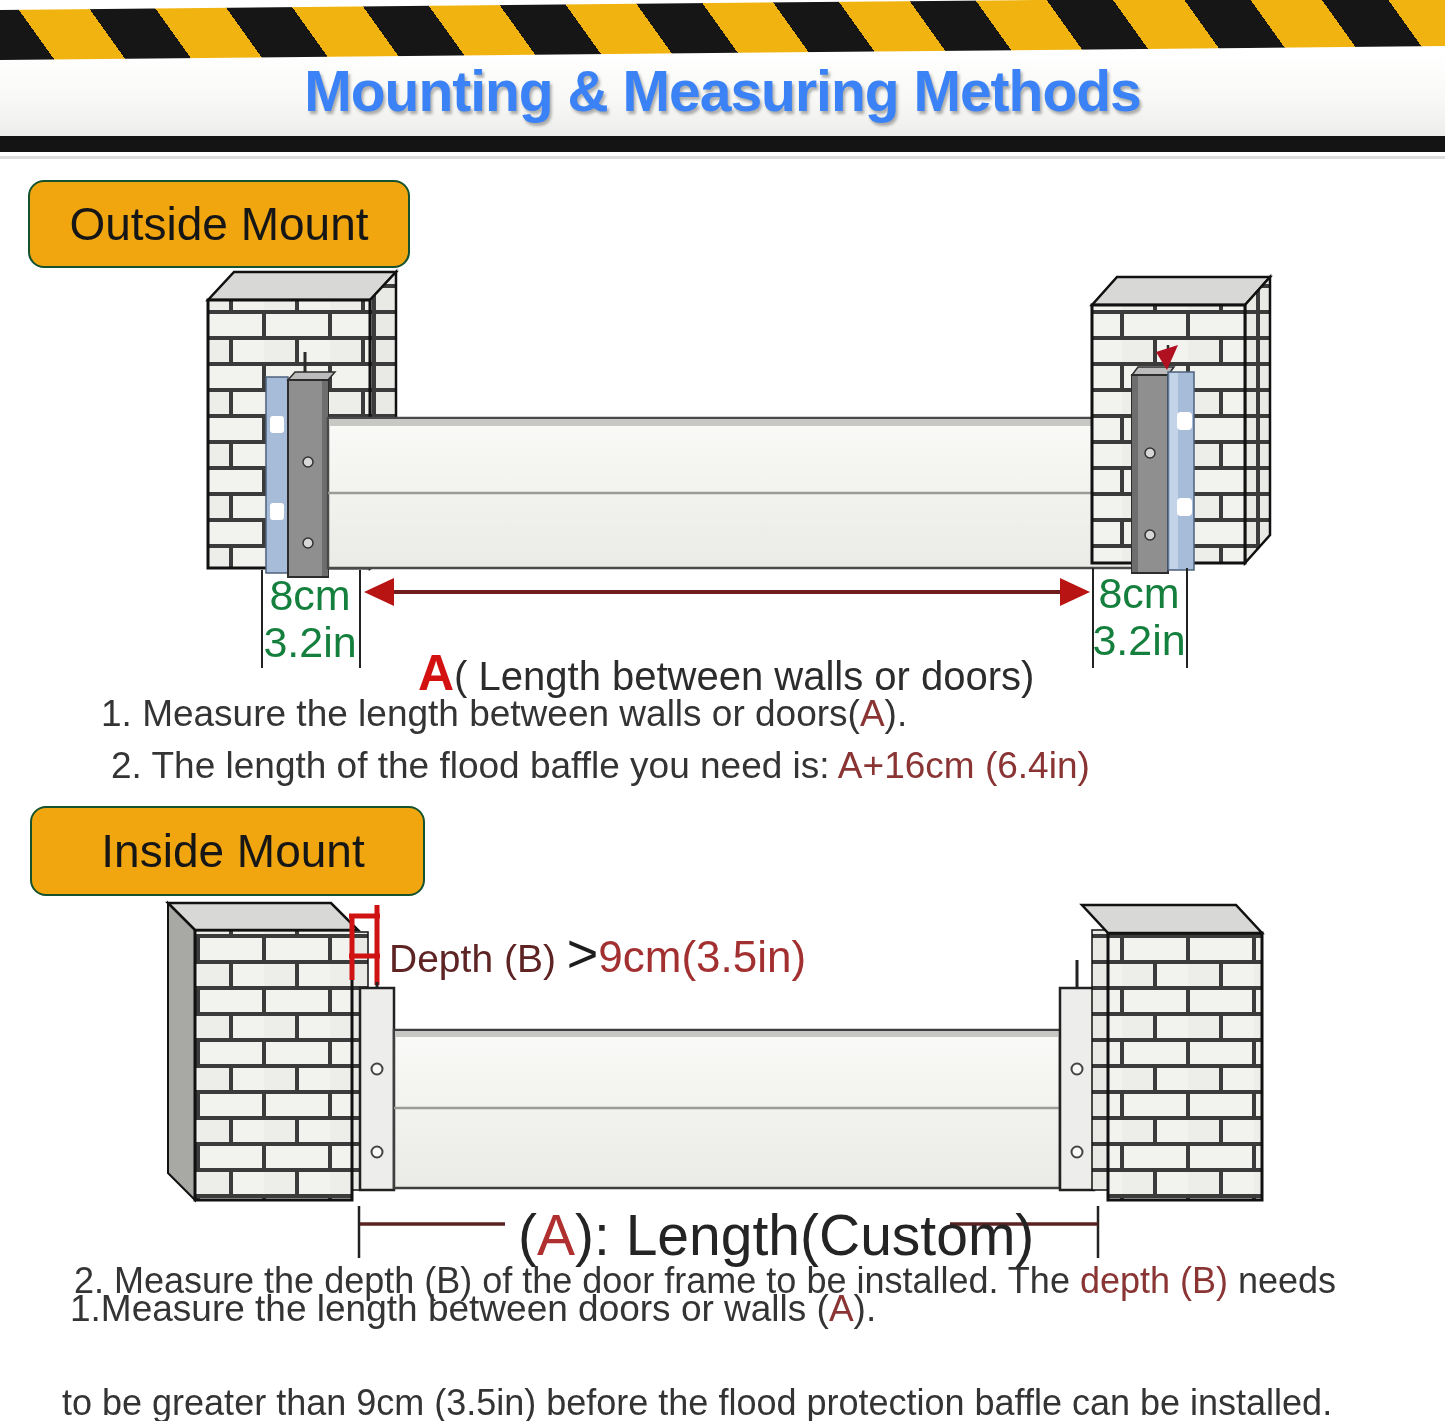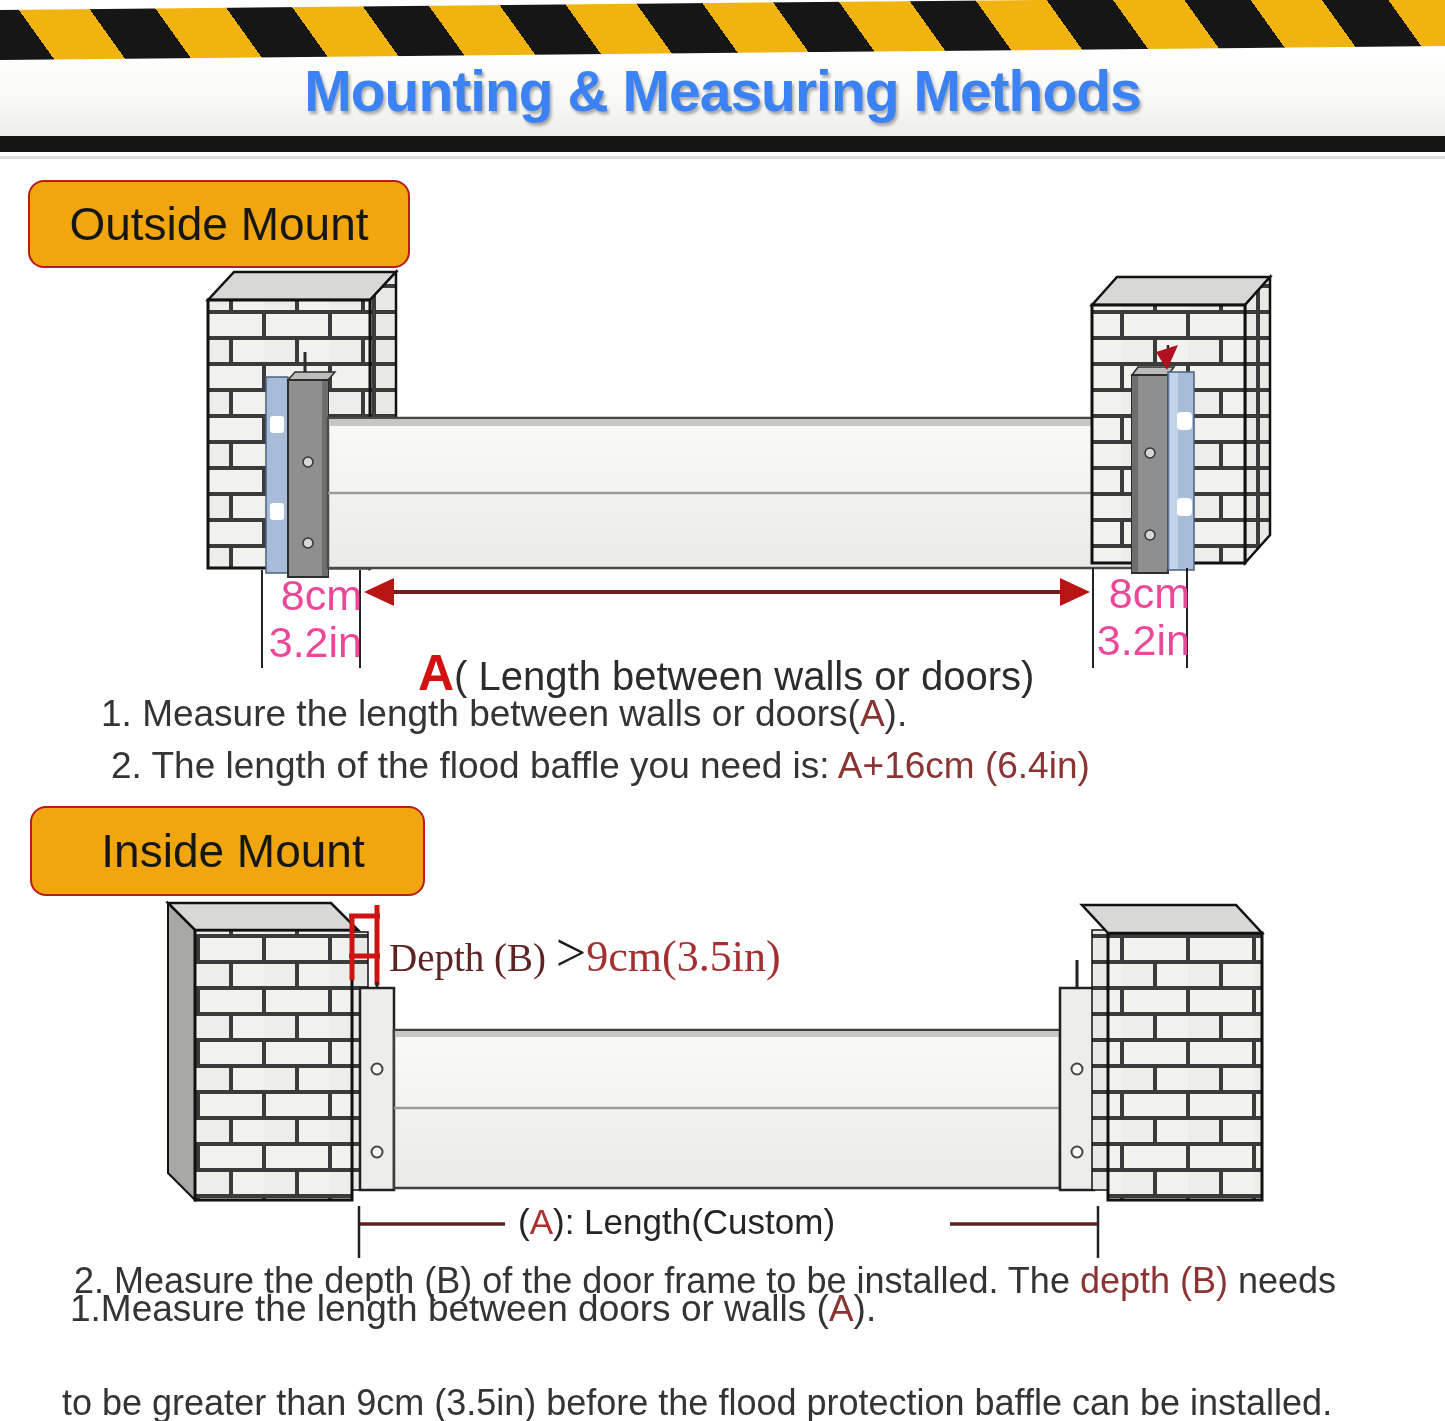--- a/index.html
+++ b/index.html
@@ -12,36 +12,36 @@
      background:linear-gradient(180deg,#ffffff 0%,#f8f8f6 55%,#ededeb 100%);z-index:1;}
   #hazard{top:3px;left:-12px;right:-12px;height:50px;z-index:2;
      background:repeating-linear-gradient(55deg,#161616 0 54px,#f0b30f 54px 112px);
      transform:rotate(-0.55deg);}
   #blackbar{top:136px;left:0;width:100%;height:16px;background:#141414;z-index:2;}
   #barshadow{top:156px;left:0;width:100%;height:3px;background:#dcdcda;z-index:1;}
   #title{top:58px;left:0;width:100%;text-align:center;z-index:3;
      font-size:57px;font-weight:700;letter-spacing:-1px;color:#3b82f6;
      text-shadow:2px 3px 3px rgba(110,110,110,.55);}
   
-  .ylabel{background:#f1a60f;border:2px solid #b91c1c;border-radius:16px;
+  .ylabel{background:#f1a60f;border:2px solid #14532d;border-radius:16px;
      display:flex;align-items:center;justify-content:center;
      font-size:46px;color:#161616;z-index:3;}
   
   #art{top:0;left:0;z-index:2;}
   
-  .dimtxt{font-size:43px;color:#ec4899;text-align:right;line-height:47px;z-index:4;}
+  .dimtxt{font-size:43px;color:#15803d;text-align:center;line-height:47px;z-index:4;}
   .bodytxt{font-size:37px;color:#343434;z-index:4;}
   .red-a{color:#d31111;font-weight:700;font-size:50px;}
   .maroon{color:#8a3434;}
   #arrowlabel{font-size:40px;color:#2c2c2c;z-index:4;}
-  #depthlabel{z-index:4;font-family:Liberation Serif, serif;}
+  #depthlabel{z-index:4;}
   #depthlabel .d1{font-size:39px;color:#5e2323;}
   #depthlabel .d2{font-size:54px;color:#1d1d1d;}
   #depthlabel .d3{font-size:44px;color:#a33030;}
-  #lenlabel{font-size:35px;color:#242424;z-index:4;}
+  #lenlabel{font-size:57px;color:#242424;z-index:4;}
   #lenlabel .a{color:#b03030;}
 </style>
 </head>
 <body>
 
 <div id="page">
 
   <div class="abs" id="titlezone"></div>
   <div class="abs" id="hazard"></div>
   <div class="abs" id="blackbar"></div>

